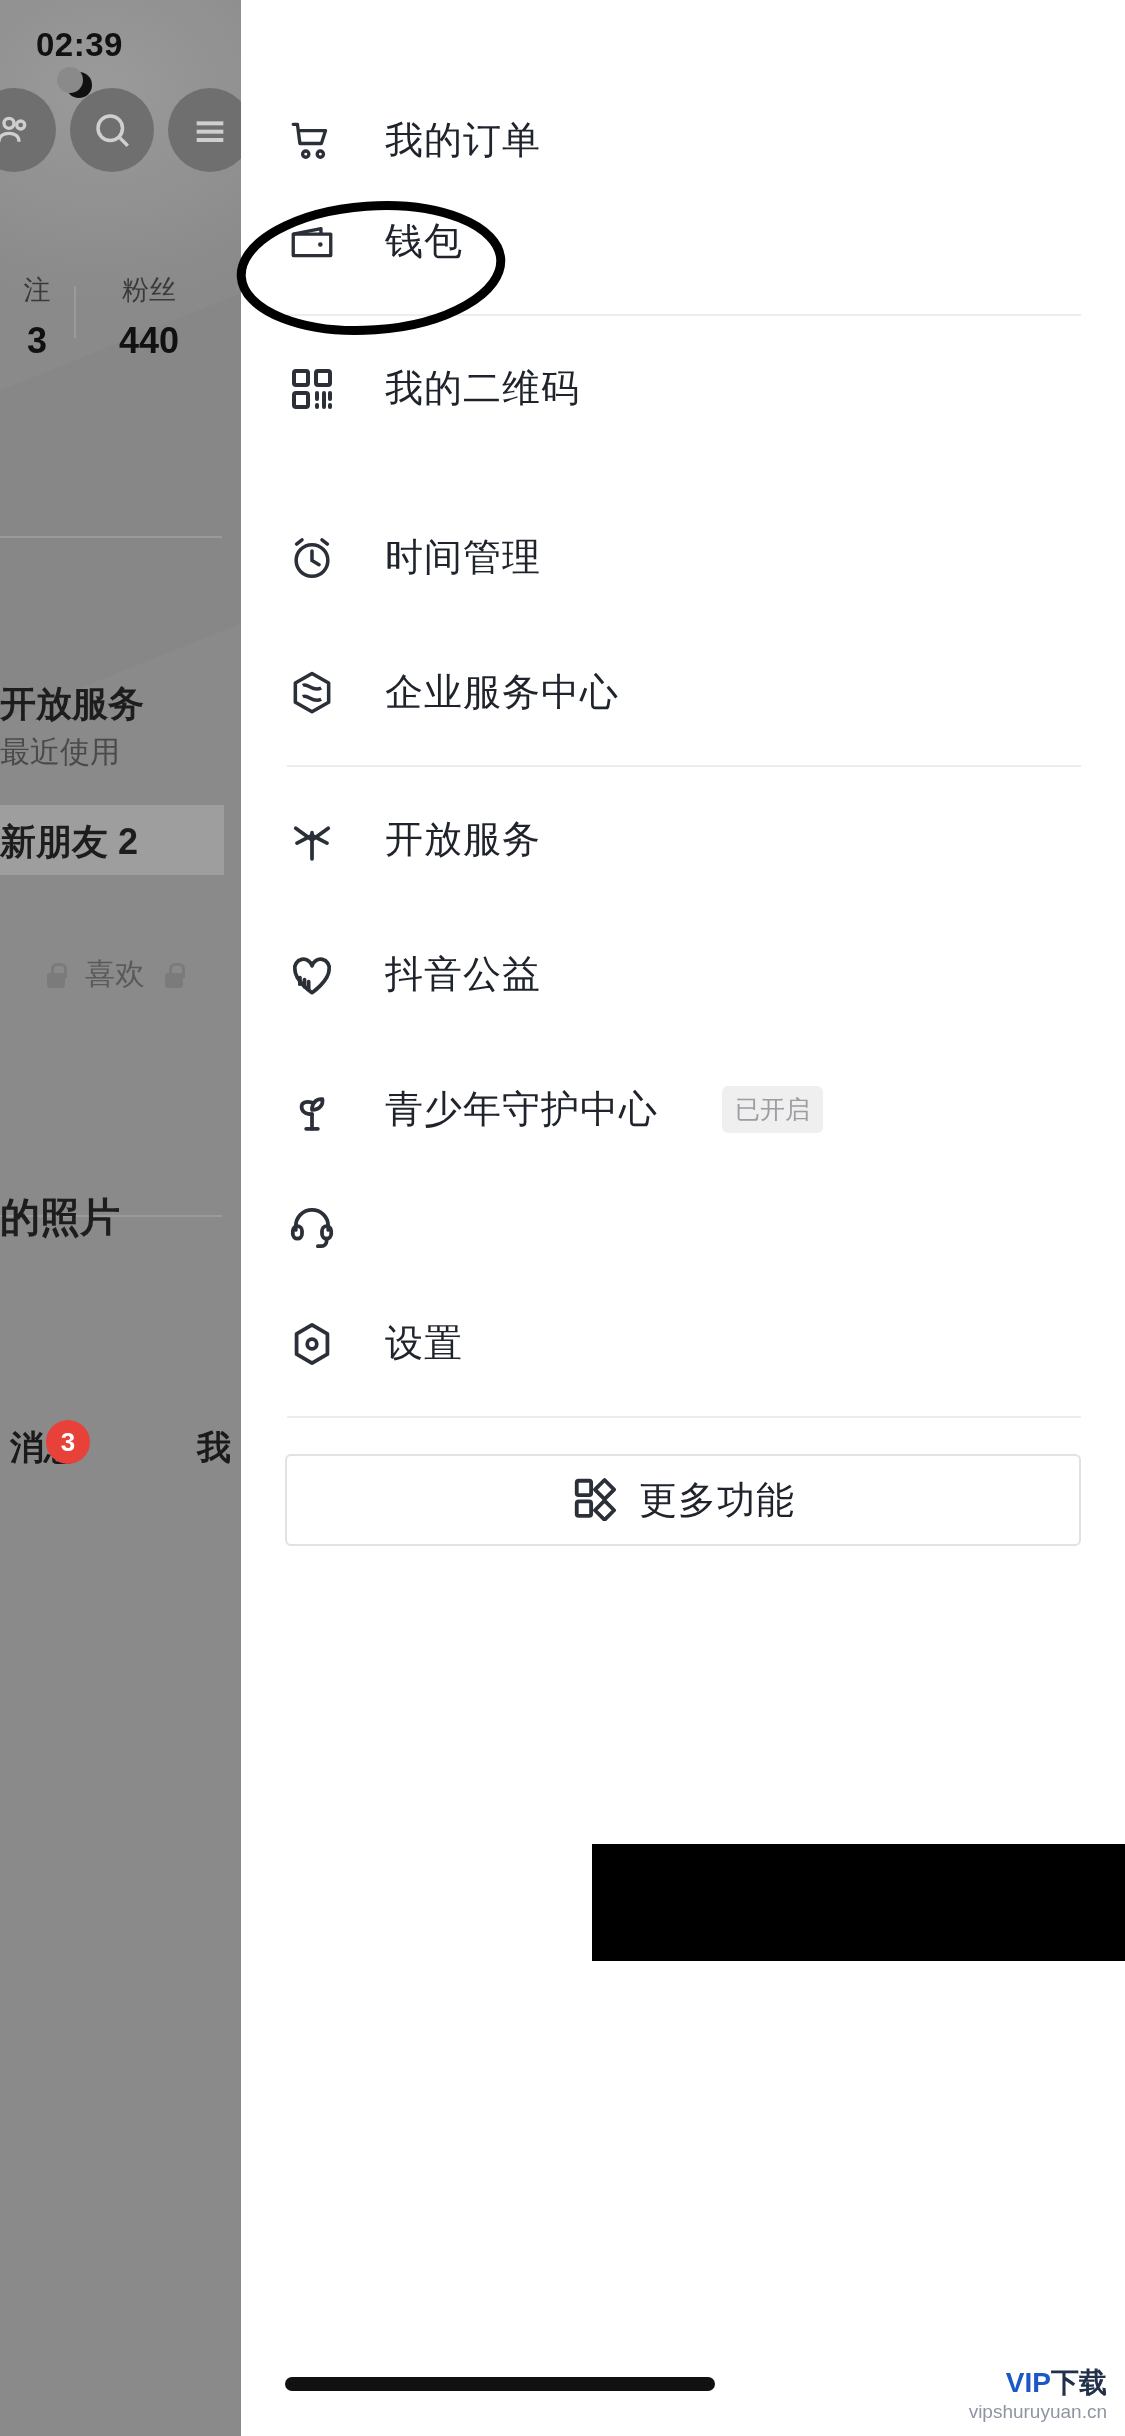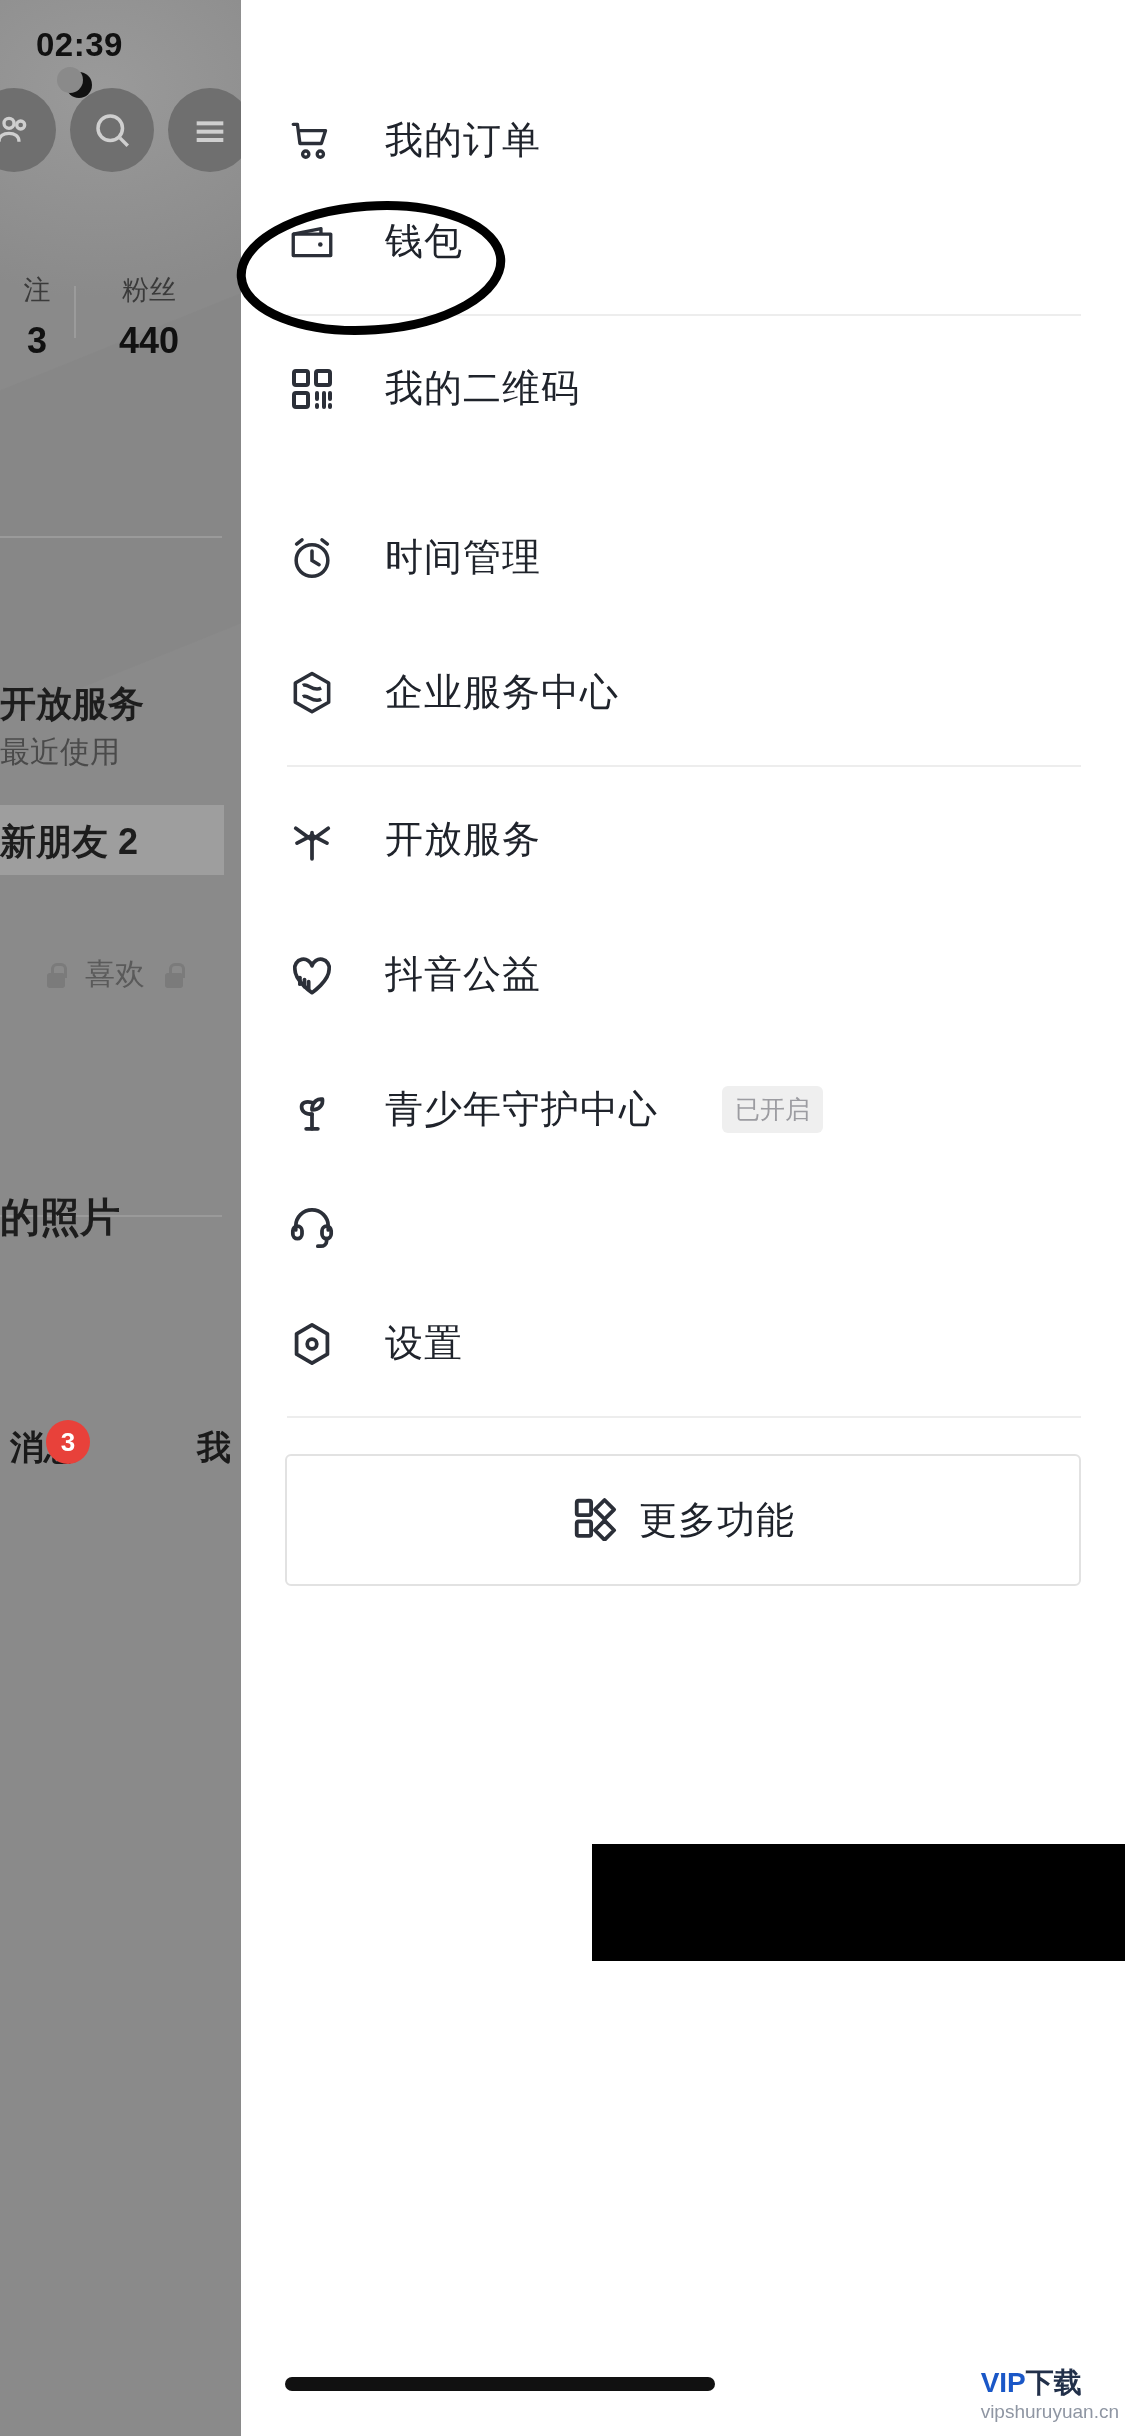--- a/index.html
+++ b/index.html
@@ -123,39 +123,39 @@
   .gap{ height:34px; }
   .gap-sm{ height:16px; }
 
   .redacted{
     position:absolute; left:351px; top:1844px; width:774px; height:117px;
     background:#000;
   }
 
   .morewrap{ padding:0 44px; margin-top:36px; }
   .morebtn{
-    height:132px; border:2px solid #e2e2e2; border-radius:6px;
+    height:92px; border:2px solid #e2e2e2; border-radius:6px;
     display:flex; align-items:center; justify-content:center; gap:22px;
     background:#fff; width:100%; cursor:pointer;
   }
   .morebtn .label{ font-size:38px; color:#1f232b; letter-spacing:1px;}
 
   
   .annot{
     position:absolute; left:231px; top:196px; width:280px; height:145px;
     pointer-events:none;
   }
 
   
   .homebar{
     position:absolute; left:285px; bottom:45px; width:430px; height:14px;
     background:#111; border-radius:8px;
   }
   .wm{
-    position:absolute; right:6px; bottom:12px; 
+    position:absolute; right:18px; bottom:12px; text-align:right;
     font-size:19px; color:#8f96a3; line-height:1.25;
   }
   .wm .brand{ font-size:28px; font-weight:700; color:#22304a;}
   .wm .brand em{ font-style:normal; color:#1a57c7;}
 </style>
 </head>
 <body>
 
 <div class="backdrop">
   <div class="bd-sheen"></div>

